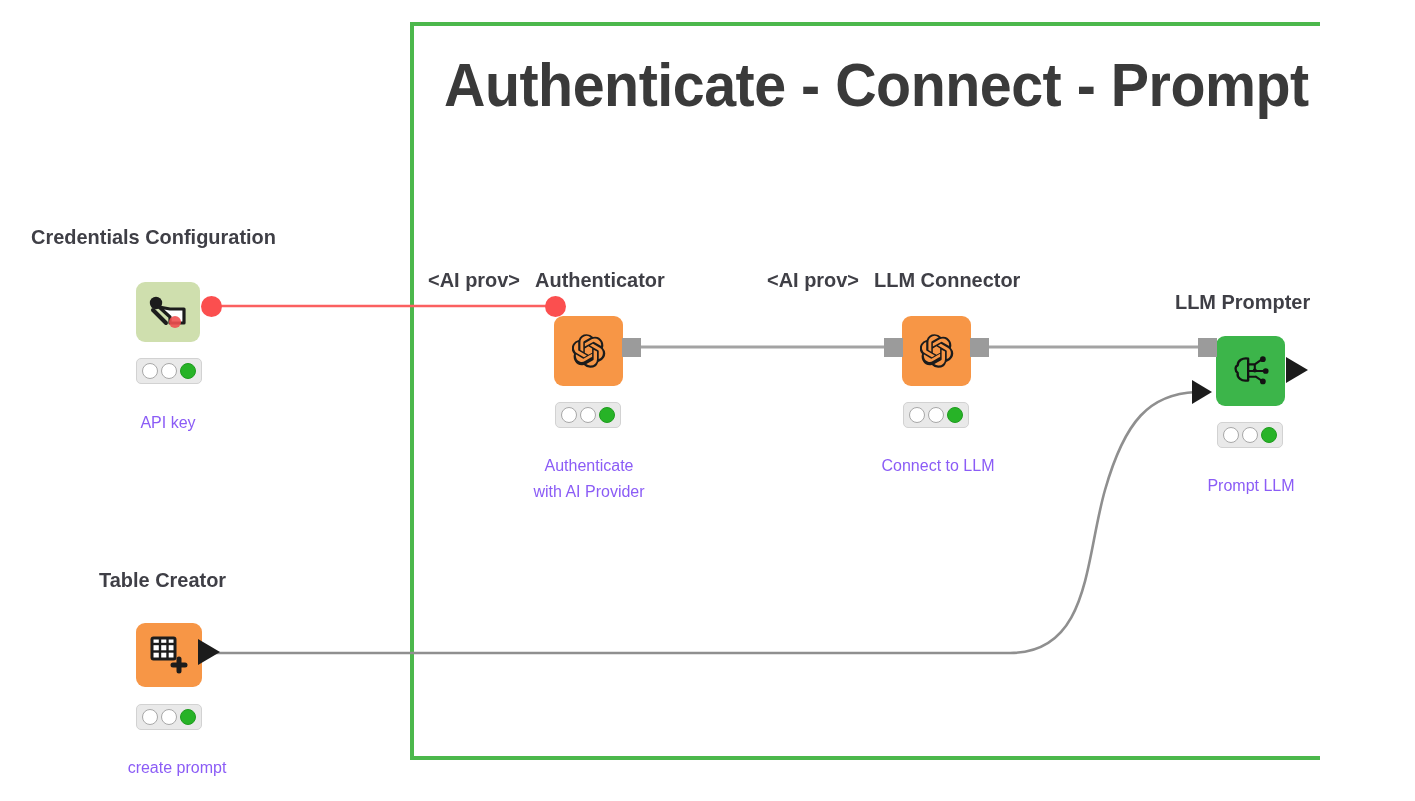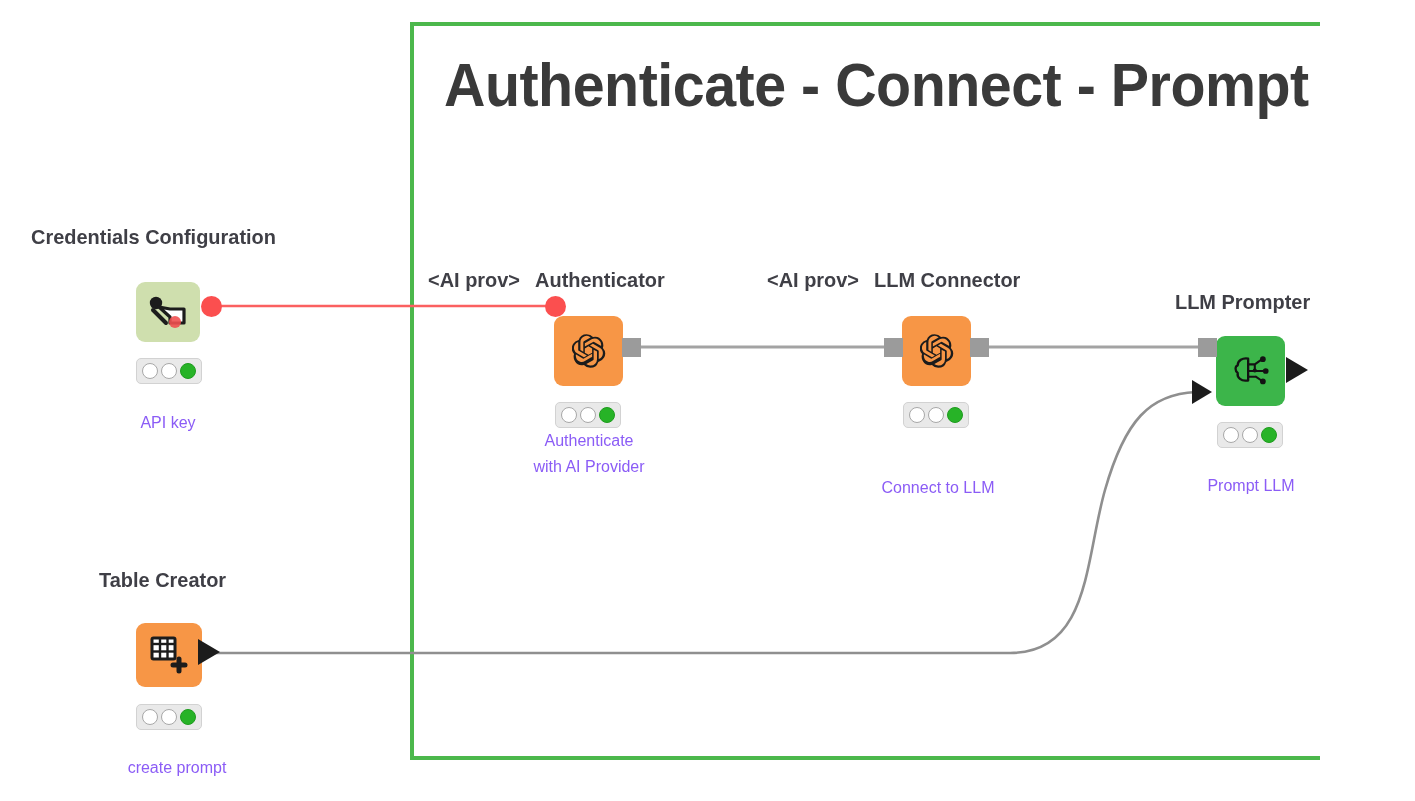--- a/index.html
+++ b/index.html
@@ -184,21 +184,21 @@
     </div>
 
     <div class="port-sq" style="left:622px; top:338px;"></div>
 
     <div class="status" style="left:555px; top:402px;">
       <span class="led off"></span>
       <span class="led off"></span>
       <span class="led on"></span>
     </div>
 
-    <div class="node-caption" style="left:468px; top:428px; width:242px;">Authenticate
+    <div class="node-caption" style="left:468px; top:453px; width:242px;">Authenticate
 with AI Provider</div>
   </div>
 
   <div class="node">
     <div class="node-head" style="left:767px; top:268px;">
       <span class="prov">&lt;AI prov&gt;</span>
       <span style="margin-left:10px;">LLM Connector</span>
     </div>
 
     <div class="node-box orange" style="left:902px; top:316px; width:69px; height:70px;">
@@ -209,21 +209,21 @@
 
     <div class="port-sq" style="left:884px; top:338px;"></div>
     <div class="port-sq" style="left:970px; top:338px;"></div>
 
     <div class="status" style="left:903px; top:402px;">
       <span class="led off"></span>
       <span class="led off"></span>
       <span class="led on"></span>
     </div>
 
-    <div class="node-caption" style="left:817px; top:475px; width:242px;">Connect to LLM</div>
+    <div class="node-caption" style="left:817px; top:453px; width:242px;">Connect to LLM</div>
   </div>
 
   <div class="node">
     <div class="node-head" style="left:1175px; top:290px;">LLM Prompter</div>
 
     <div class="node-box green" style="left:1216px; top:336px; width:69px; height:70px;">
       <svg width="38" height="34" viewBox="0 0 40 34">
         <path d="M17 4 C11 3 6 6 6 11 C3 12 3 17 6 19 C5 24 10 28 16 27 L17 27 L17 4 Z" fill="none" stroke="#131313" stroke-width="2.4" stroke-linejoin="round"></path>
         <path d="M17 10 L24 10 M24 10 L31 5 M24 10 L24 16 M17 17 L27 17 M27 17 L34 17
                  M17 23 L25 23 M25 23 L31 27" fill="none" stroke="#131313" stroke-width="2.2" stroke-linecap="round"></path>

